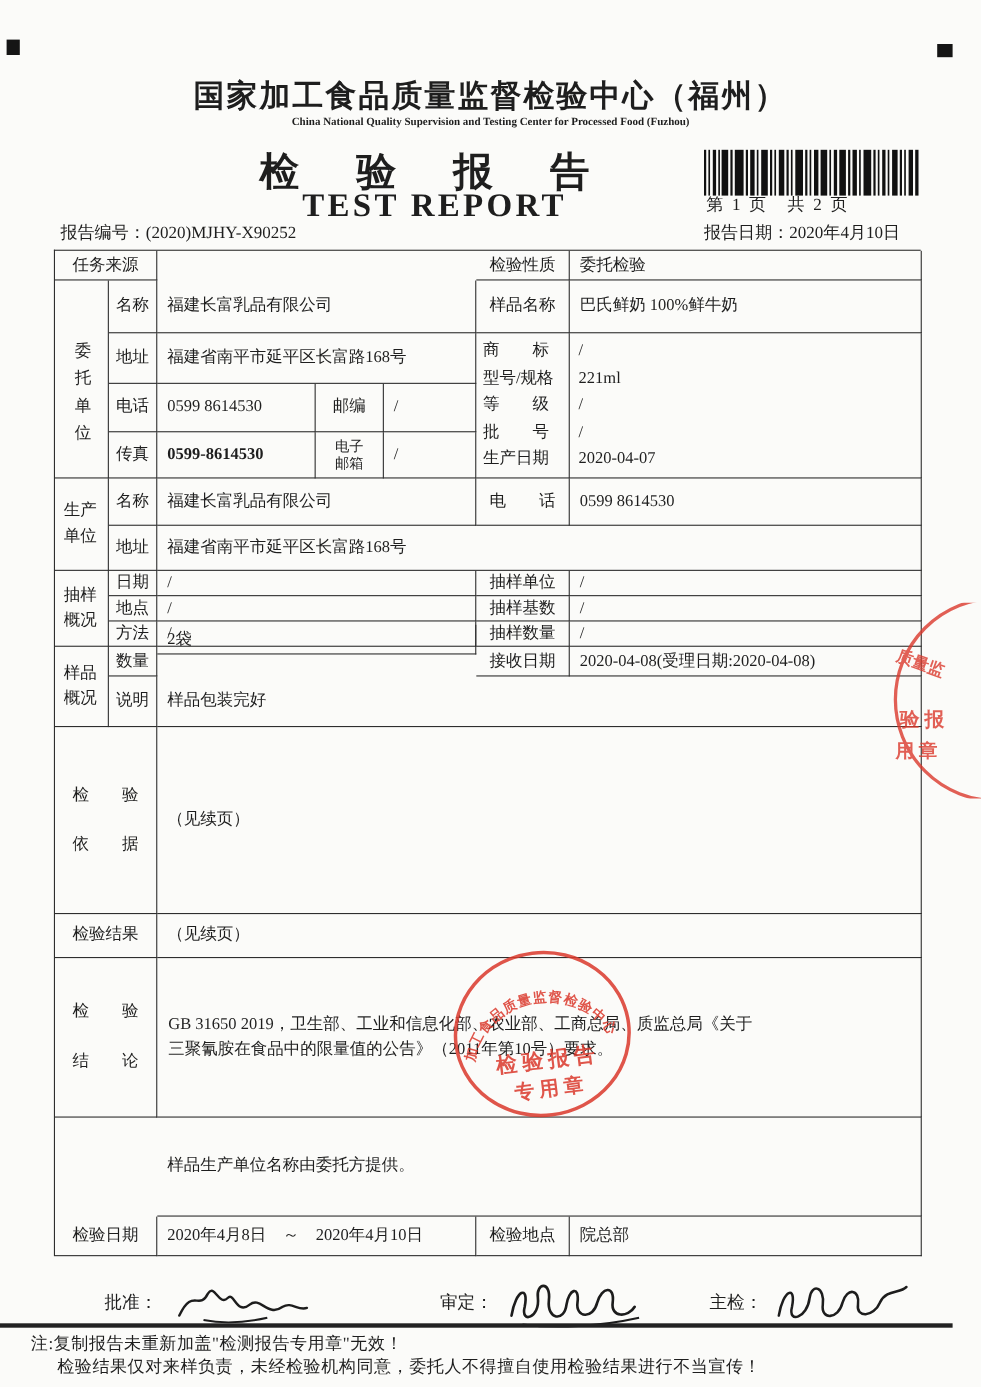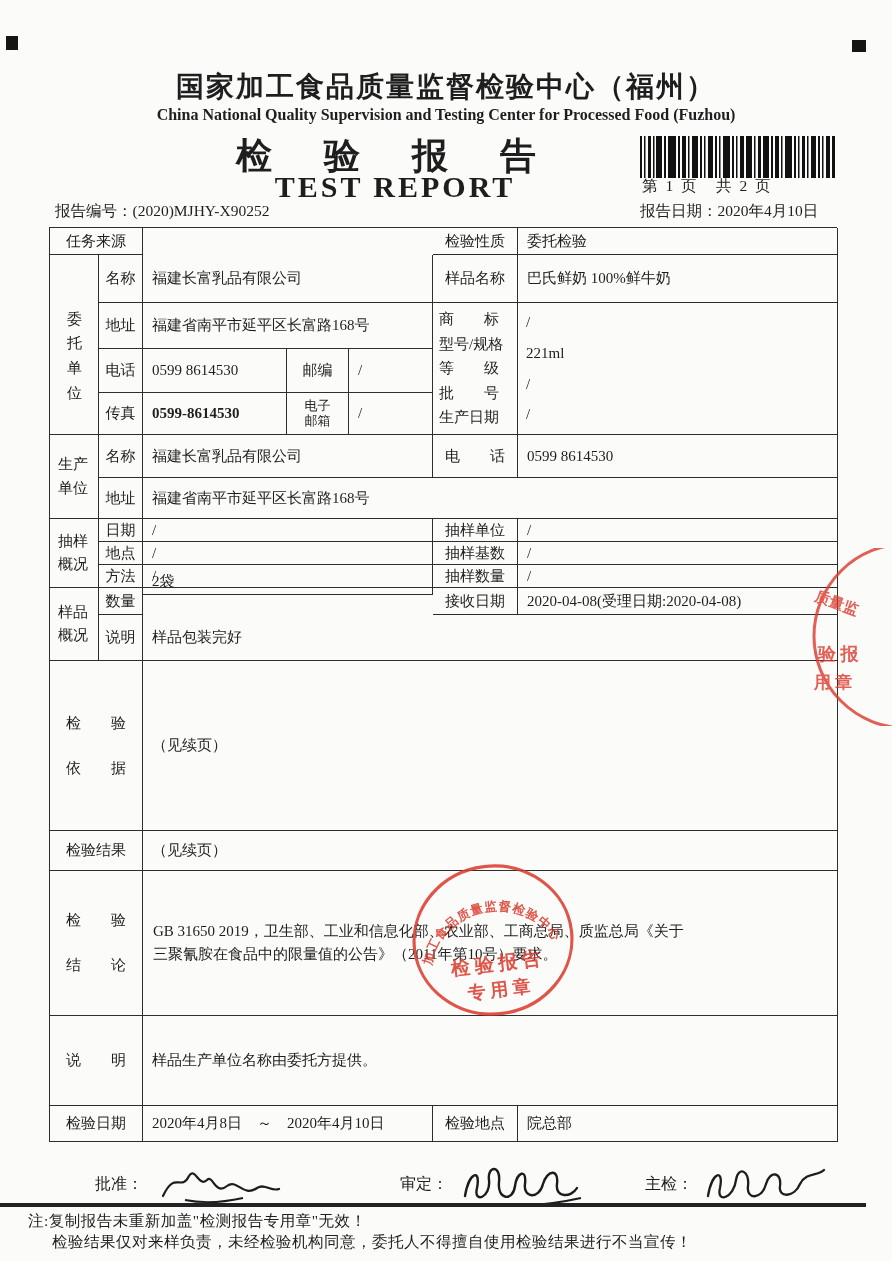--- a/index.html
+++ b/index.html
@@ -29,21 +29,21 @@
   .note{position:absolute;font-size:15.5px;letter-spacing:0.5px;}
   .stamp{pointer-events:none;}
 </style>
 </head>
 <body>
 
 <div class="mark" style="left:6px;top:36px;width:12px;height:14px;"></div>
 <div class="mark" style="left:852px;top:40px;width:14px;height:12px;"></div>
 
 <div class="hdr" style="top:68px;font-size:28px;font-weight:bold;letter-spacing:2px;">国家加工食品质量监督检验中心（福州）</div>
-<div class="hdr" style="top:106px;font-size:16px;font-weight:bold;">China National Quality Supervision and Testing Center for Processed Food (Fuzhou)</div>
+<div class="hdr" style="top:106px;font-size:10px;font-weight:bold;">China National Quality Supervision and Testing Center for Processed Food (Fuzhou)</div>
 <div class="abs" style="left:150px;top:132px;width:480px;text-align:center;font-size:36px;font-weight:bold;letter-spacing:8px;">检　验　报　告</div>
 
 <svg class="abs" style="left:640px;top:136px;" width="196" height="42" viewBox="0 0 196 42">
   <g fill="#111">
     <rect x="0" y="0" width="2" height="42"></rect>
       <rect x="4" y="0" width="1.5" height="42"></rect>
     <rect x="8" y="0" width="3" height="42"></rect>
       <rect x="13" y="0" width="1.5" height="42"></rect>
     <rect x="16" y="0" width="6" height="42"></rect>
       <rect x="24" y="0" width="2" height="42"></rect>
@@ -113,20 +113,21 @@
     <div>型号/规格</div>
     <div>等　　级</div>
     <div>批　　号</div>
     <div>生产日期</div>
   </div>
   <div class="cell stack5" style="left:468px;top:75px;width:320px;height:132px;">
     <div>/</div>
     <div>221ml</div>
     <div>/</div>
     <div>/</div>
+    <div>2020-04-07</div>
   </div>
 
   <div class="cell lab" style="left:49px;top:121px;width:44px;height:44px;">电话</div>
   <div class="cell val" style="left:93px;top:121px;width:144px;height:44px;">0599 8614530</div>
   <div class="cell lab" style="left:237px;top:121px;width:62px;height:44px;">邮编</div>
   <div class="cell val" style="left:299px;top:121px;width:84px;height:44px;">/</div>
 
   <div class="cell lab" style="left:49px;top:165px;width:44px;height:42px;">传真</div>
   <div class="cell val" style="left:93px;top:165px;width:144px;height:42px;font-weight:bold;">0599-8614530</div>
   <div class="cell smallLab" style="left:237px;top:165px;width:62px;height:42px;">
@@ -182,21 +183,20 @@
 
   <div class="cell twoLine lab" style="left:0px;top:643px;width:93px;height:145px;">
     <div>检　　验</div>
     <div>结　　论</div>
   </div>
   <div class="cell concl" style="left:93px;top:643px;width:695px;height:145px;">
     <div>GB 31650 2019，卫生部、工业和信息化部、农业部、工商总局、质监总局《关于</div>
     <div>三聚氰胺在食品中的限量值的公告》（2011年第10号）要求。</div>
   </div>
 
-  <div class="cell lab" style="left:0px;top:788px;width:93px;height:90px;">说　　明</div>
   <div class="cell val" style="left:93px;top:788px;width:695px;height:90px;">样品生产单位名称由委托方提供。</div>
 
   <div class="cell lab" style="left:0px;top:878px;width:93px;height:35.5px;">检验日期</div>
   <div class="cell val" style="left:93px;top:878px;width:290px;height:35.5px;">2020年4月8日　～　2020年4月10日</div>
   <div class="cell lab" style="left:383px;top:878px;width:85px;height:35.5px;">检验地点</div>
   <div class="cell val" style="left:468px;top:878px;width:320px;height:35.5px;">院总部</div>
 </div>
 
 <div class="abs sigrow" style="left:0;top:1162px;width:892px;height:46px;">
   <span class="abs" style="left:95px;top:12px;">批准：</span>

